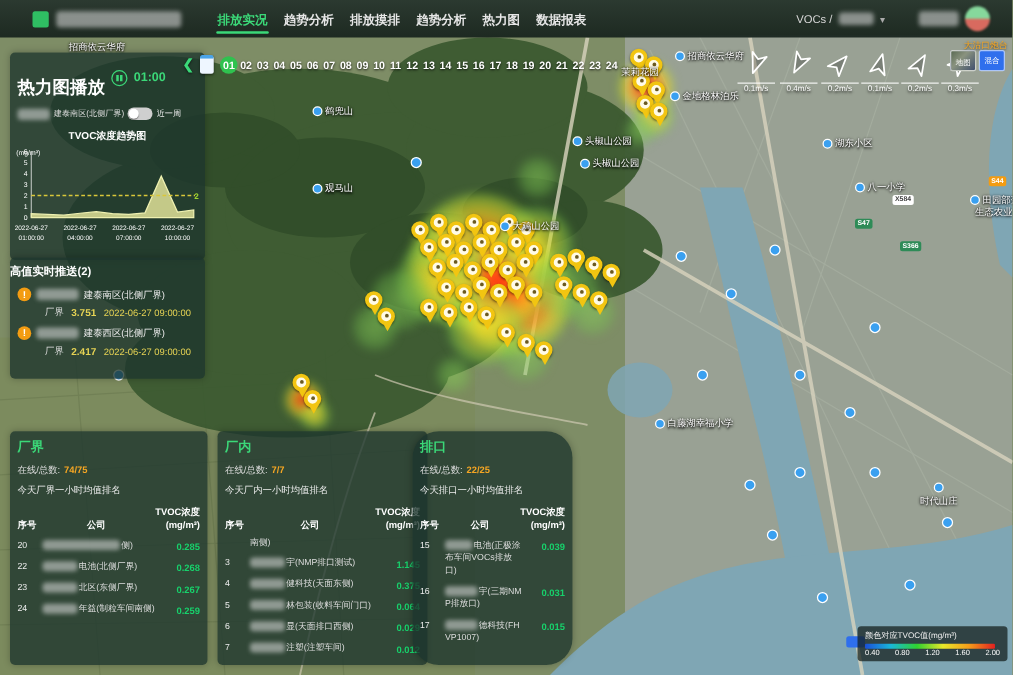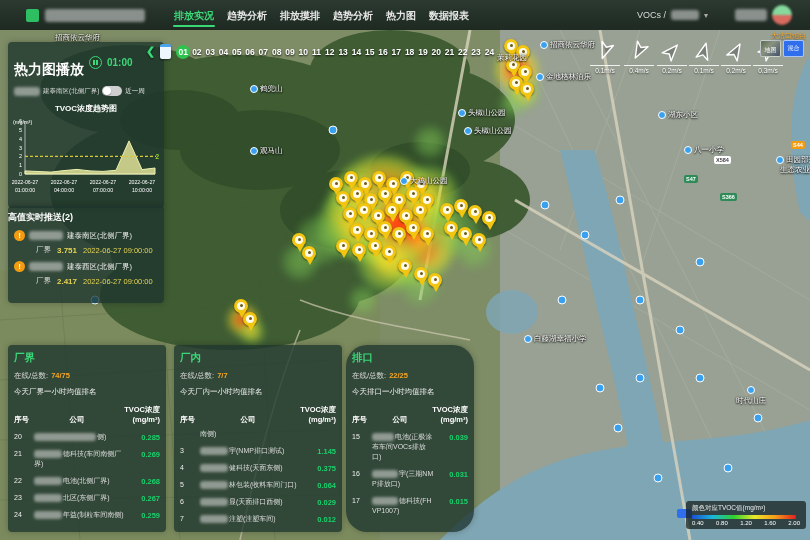--- a/index.html
+++ b/index.html
@@ -639,25 +639,20 @@
         <span class="h-no">序号</span>
         <span class="h-co">公司</span>
         <span class="h-val">TVOC浓度<br>(mg/m³)</span>
       </div>
       <div class="bp-row">
         <span class="r-no">20</span>
         <span class="r-co"><span class="redact" style="width:62px"></span>侧)</span>
         <span class="r-val">0.285</span>
       </div>
       <div class="bp-row">
-        <span class="r-no">21</span>
-        <span class="r-co"><span class="redact" style="width:28px"></span>德科技(车间南侧厂界)</span>
-        <span class="r-val">0.269</span>
-      </div>
-      <div class="bp-row">
         <span class="r-no">22</span>
         <span class="r-co"><span class="redact" style="width:28px"></span>电池(北侧厂界)</span>
         <span class="r-val">0.268</span>
       </div>
       <div class="bp-row">
         <span class="r-no">23</span>
         <span class="r-co"><span class="redact" style="width:28px"></span>北区(东侧厂界)</span>
         <span class="r-val">0.267</span>
       </div>
       <div class="bp-row">
@@ -695,21 +690,21 @@
         <span class="r-no">6</span>
         <span class="r-co"><span class="redact" style="width:28px"></span>显(天面排口西侧)</span>
         <span class="r-val">0.029</span>
       </div>
       <div class="bp-row">
         <span class="r-no">7</span>
         <span class="r-co"><span class="redact" style="width:28px"></span>注塑(注塑车间)</span>
         <span class="r-val">0.012</span>
       </div>
     </div>
-    <div class="glass bpanel" style="left: 346px; width: 128px; border-radius: 21px;">
+    <div class="glass bpanel" style="left: 330px; width: 128px; border-radius: 21px;">
       <div class="bp-title">排口</div>
       <div class="bp-online"><span>在线/总数:</span><b>22/25</b></div>
       <div class="bp-rank">今天排口一小时均值排名</div>
       <div class="bp-head">
         <span class="h-no">序号</span>
         <span class="h-co">公司</span>
         <span class="h-val">TVOC浓度<br>(mg/m³)</span>
       </div>
       <div class="bp-row">
         <span class="r-no">15</span>

